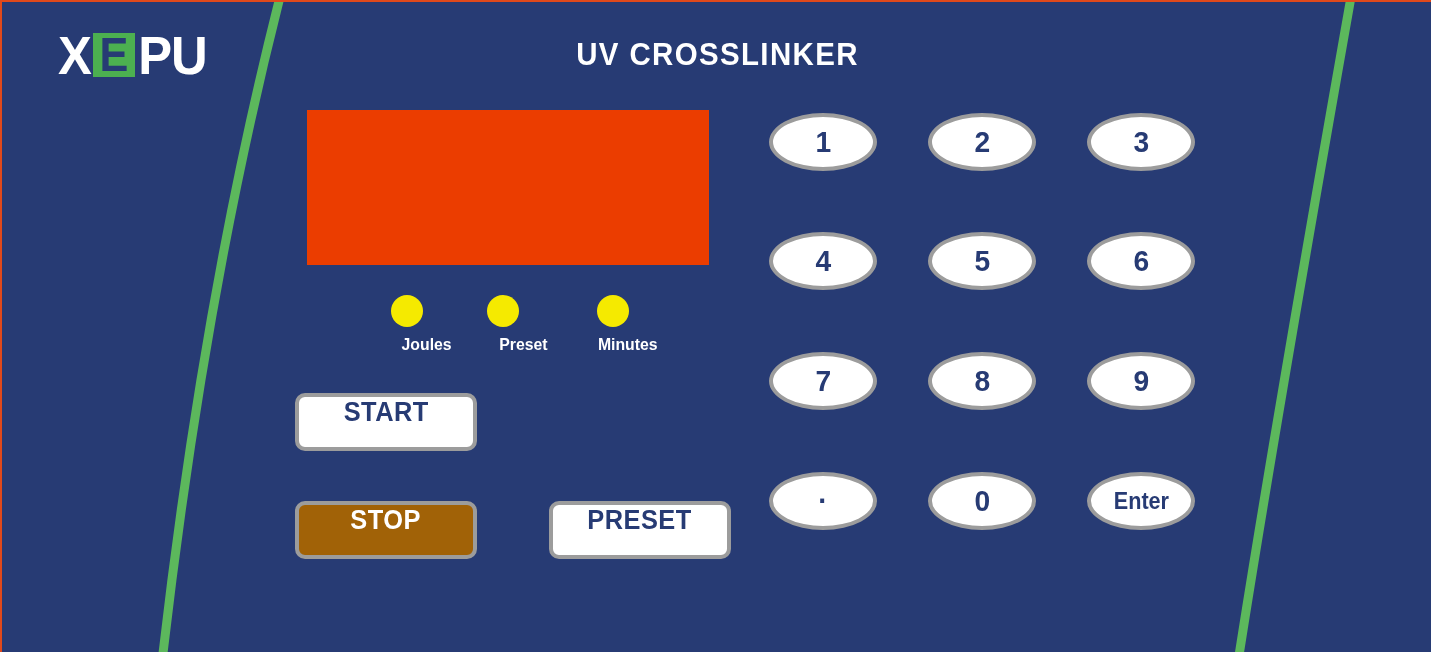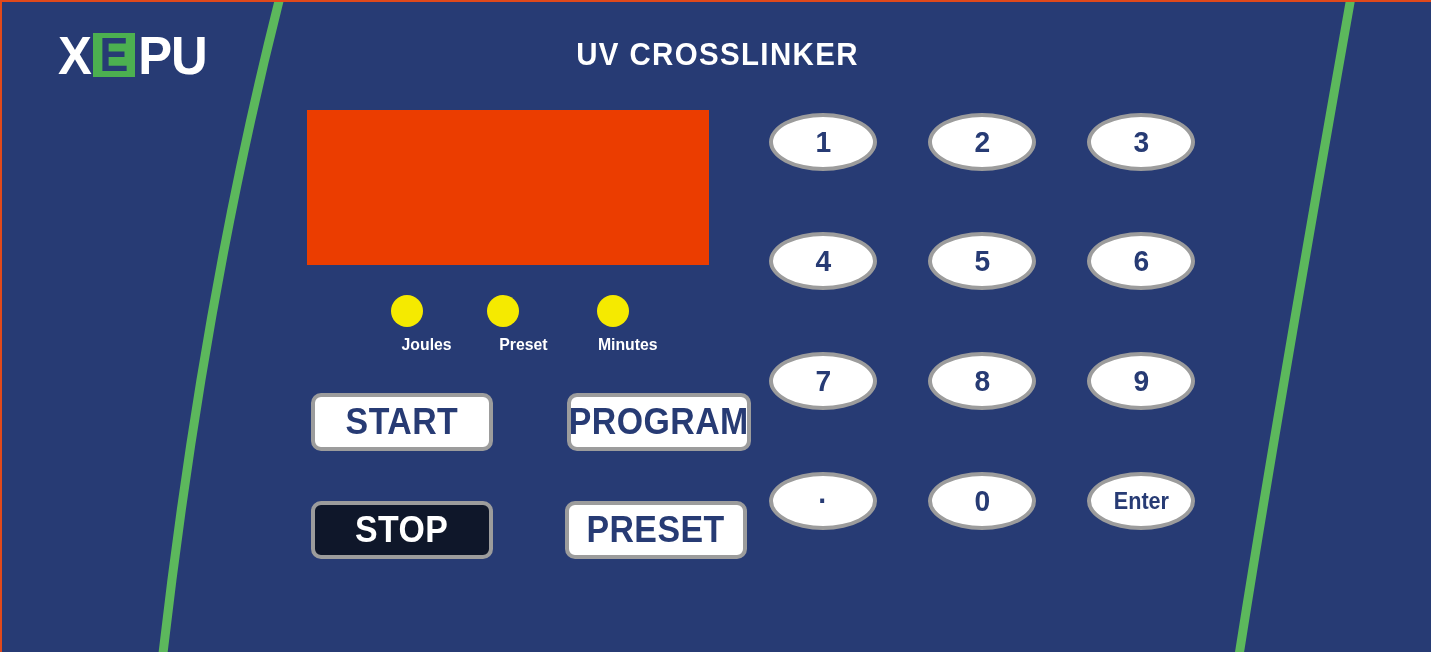--- a/index.html
+++ b/index.html
@@ -121,34 +121,33 @@
     transform: scaleX(0.93);
   }
 
   
   .rect-btn {
     position: absolute;
     background: #ffffff;
     border: 4px solid #9c9c9c;
     border-radius: 10px;
     color: #273b74;
-    font-size: 36px;
+    font-size: 27px;
     font-weight: bold;
     letter-spacing: 0.5px;
     display: flex;
-    align-items: center;
+    align-items: flex-start;
     justify-content: center;
     box-sizing: border-box;
     font-family: "Liberation Sans", sans-serif;
     cursor: pointer;
-    margin-left: 16px;
   }
   .rect-btn > span { transform: scaleX(0.94); display: block; }
   .rect-btn.danger {
-    background: #0f172a;
+    background: #a16207;
     color: #ffffff;
   }
 
   
   .key {
     position: absolute;
     width: 108px;
     height: 58px;
     background: #ffffff;
     border: 4px solid #9c9c9c;
@@ -198,23 +197,20 @@
     <div class="led-label">Preset</div>
   </div>
   <div class="indicator" style="left:563px; top:293px;">
     <div class="led"></div>
     <div class="led-label">Minutes</div>
   </div>
 
   <div class="rect-btn" style="left:293px; top:391px; width:182px; height:58px;">
     <span>START</span>
   </div>
-  <div class="rect-btn" style="left:549px; top:391px; width:184px; height:58px;">
-    <span>PROGRAM</span>
-  </div>
   <div class="rect-btn danger" style="left:293px; top:499px; width:182px; height:58px;">
     <span>STOP</span>
   </div>
   <div class="rect-btn" style="left:547px; top:499px; width:182px; height:58px;">
     <span>PRESET</span>
   </div>
 
   <div class="key" style="left:767px; top:111px;">
     <span>1</span>
   </div>

